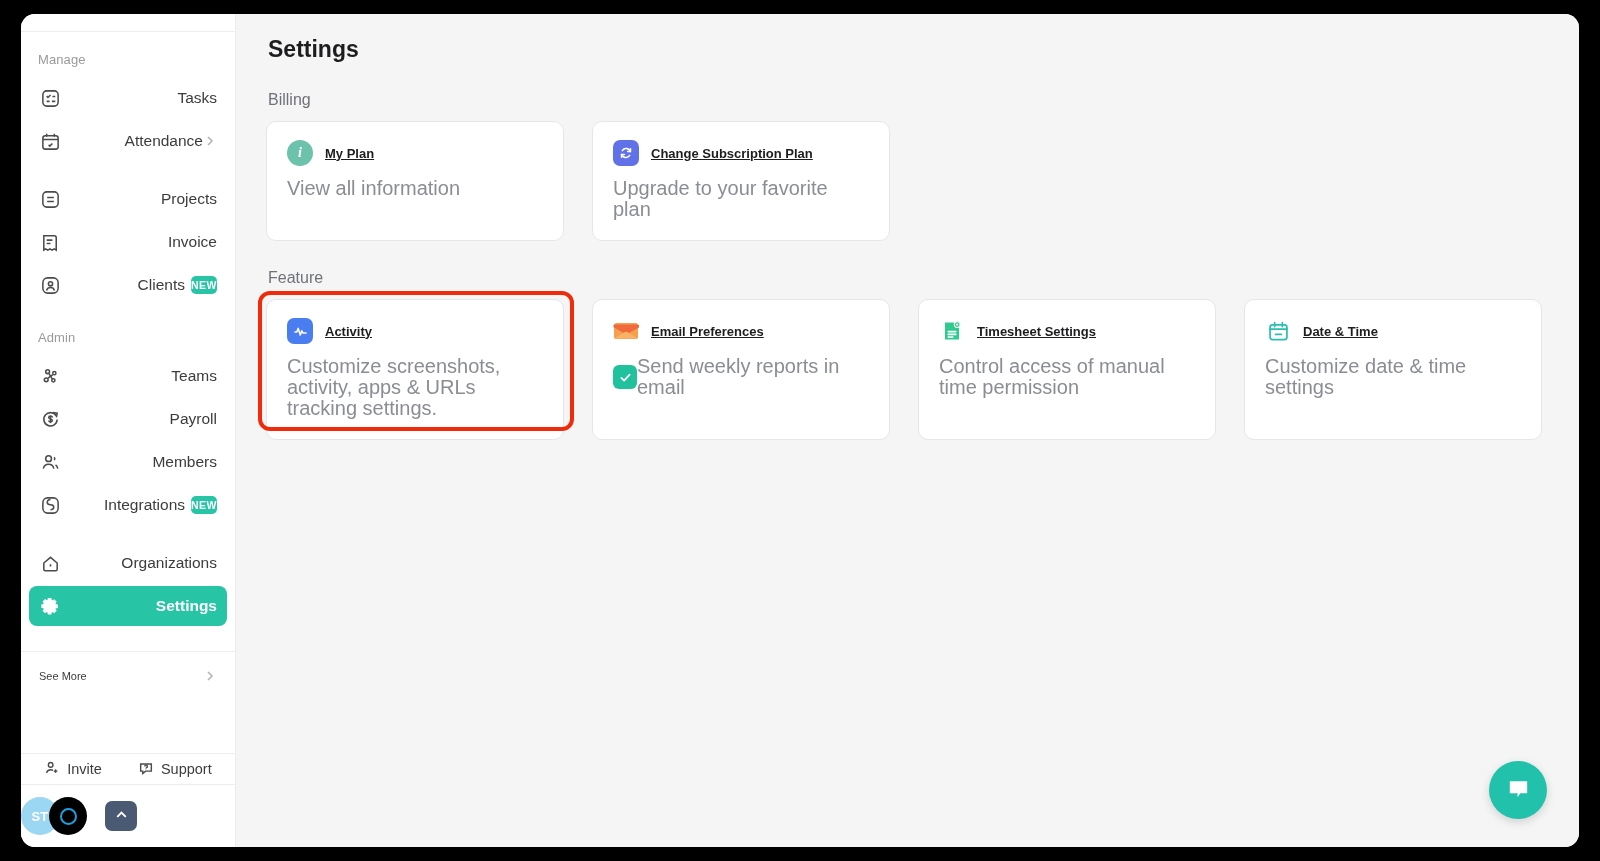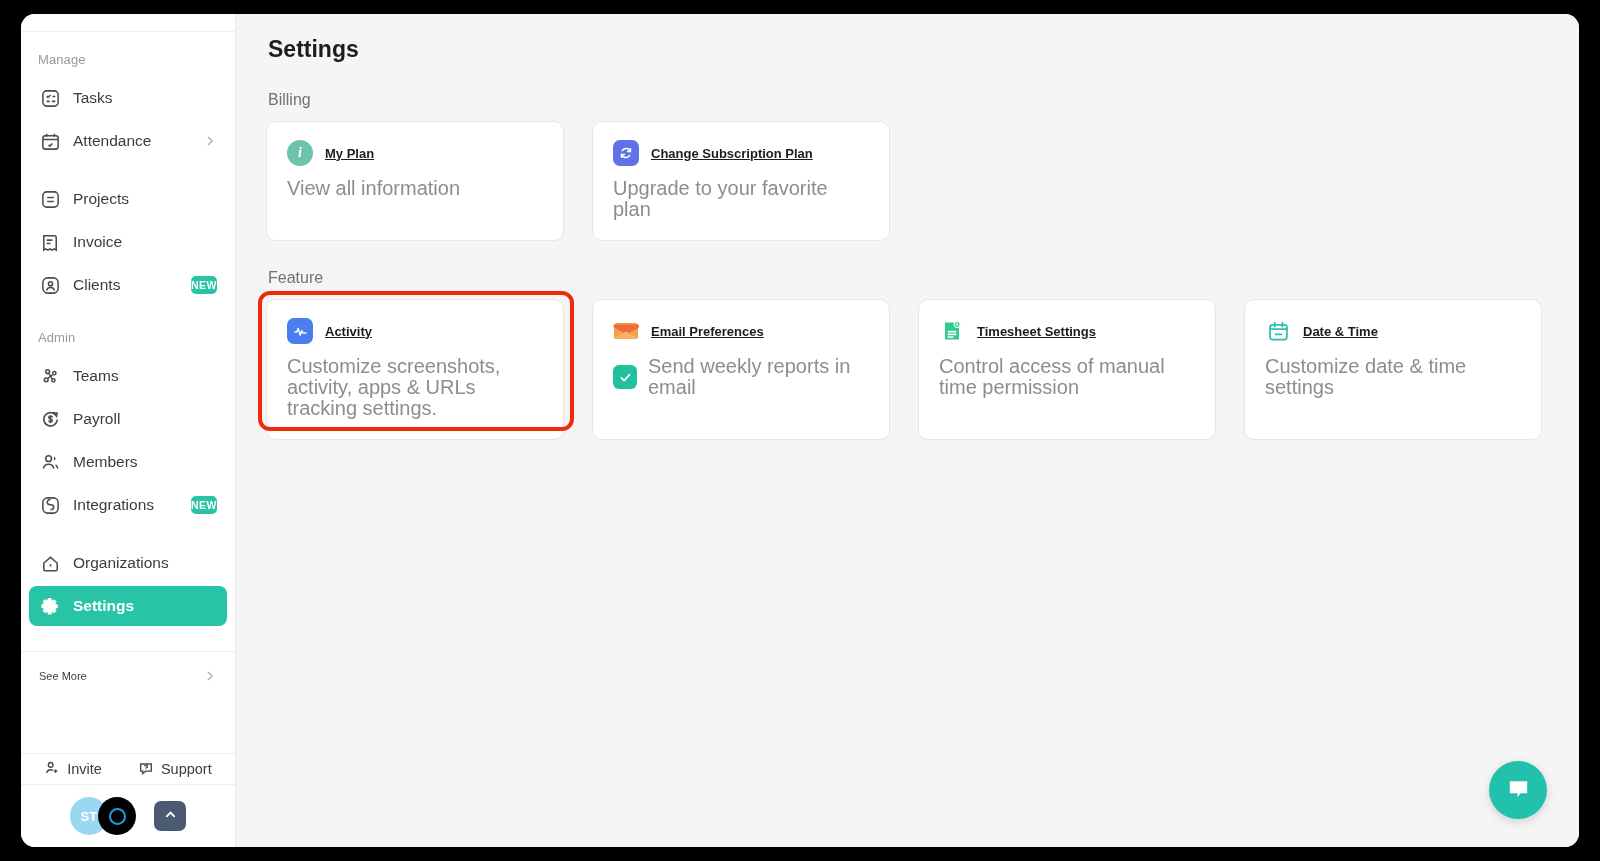--- a/index.html
+++ b/index.html
@@ -76,21 +76,21 @@
   .nav-item.active .nav-icon svg .fillable { fill: #ffffff; }
 
   .nav-icon {
     width: 22px; height: 22px;
     flex: 0 0 22px;
     display: flex; align-items: center; justify-content: center;
     margin-right: 12px;
   }
   .nav-icon svg { stroke: #4b4b4b; fill: none; stroke-width: 1.6; }
 
-  .nav-label { flex: 1 1 auto; white-space: nowrap; }
+  .nav-label { flex: 1 1 auto; white-space: nowrap; text-align: right; }
 
   .badge-new {
     background: #28c4a6;
     color: #ffffff;
     font-size: 10.5px;
     font-weight: bold;
     letter-spacing: .5px;
     padding: 3px 0;
     border-radius: 5px;
     margin-left: 6px;
@@ -127,21 +127,20 @@
   .footer-link {
     display: flex; align-items: center; gap: 7px;
     font-size: 14.5px; color: #3c3c3c; cursor: pointer;
   }
   .footer-link svg { stroke: #4b4b4b; fill: none; stroke-width: 1.6; }
 
   .sidebar-avatars {
     height: 62px;
     display: flex;
     align-items: center;
-    justify-content: center;
     gap: 0;
     position: relative;
   }
   .avatar-stack { display: flex; align-items: center; }
   .avatar {
     width: 38px; height: 38px;
     border-radius: 50%;
     display: flex; align-items: center; justify-content: center;
     font-size: 13px; font-weight: bold;
     color: #ffffff;
@@ -225,21 +224,21 @@
     display: flex; align-items: center; justify-content: center;
   }
   .icon-circle {
     width: 26px; height: 26px;
     border-radius: 50%;
     display: flex; align-items: center; justify-content: center;
     color: #ffffff; font-size: 14px; font-style: italic;
     font-family: "Liberation Serif", serif; font-weight: bold;
   }
 
-  .card-check-row { display: flex; align-items: center; gap: 11px; }
+  .card-check-row { display: flex; align-items: center; }
   .checkbox-on {
     width: 24px; height: 24px;
     border-radius: 6px;
     background: #22c19e;
     display: flex; align-items: center; justify-content: center;
     flex: 0 0 24px;
   }
 
   .highlight-box {
     position: absolute;

